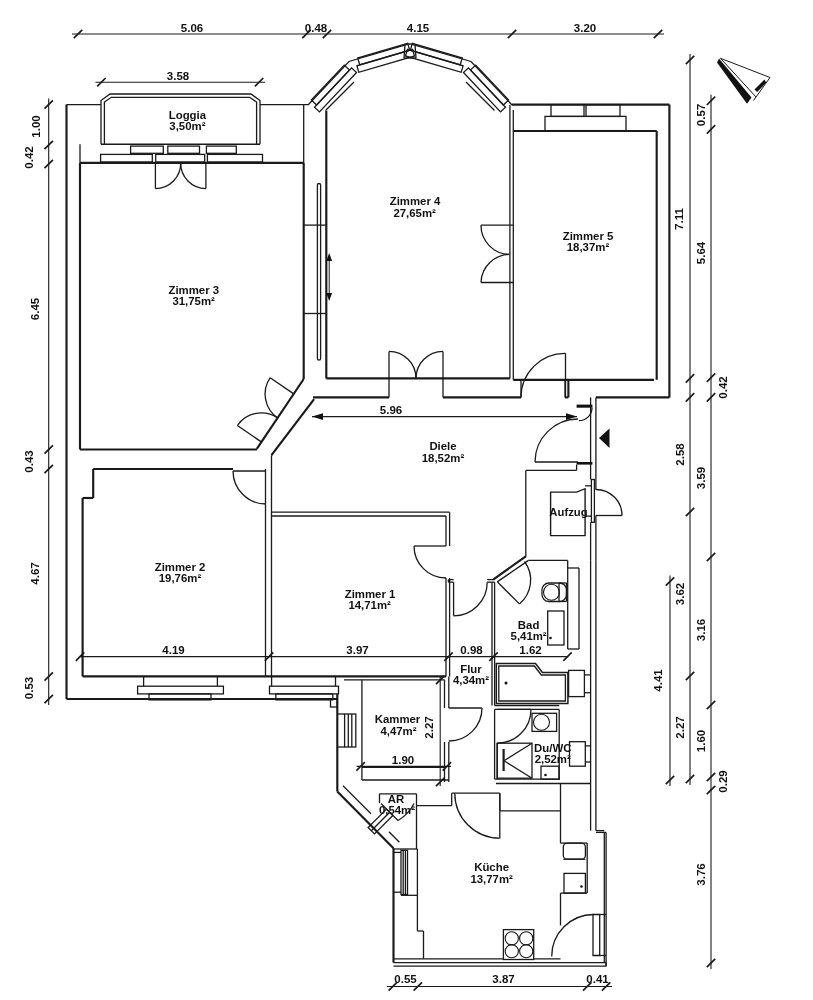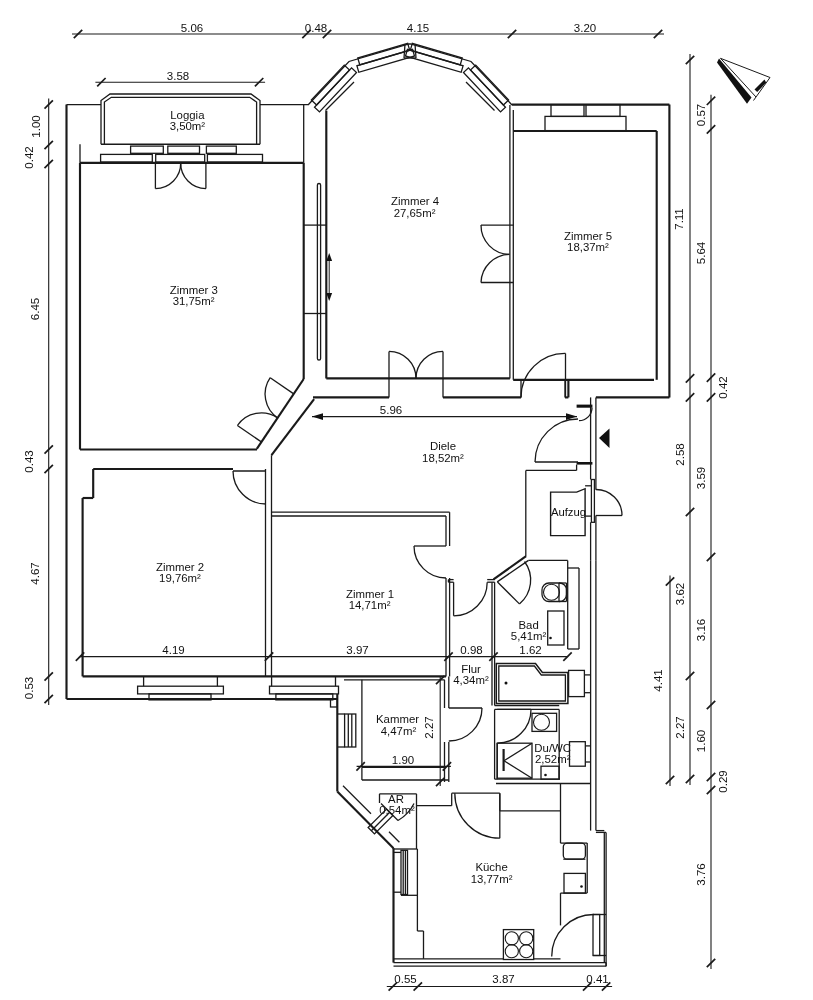--- a/index.html
+++ b/index.html
@@ -1,15 +1,15 @@
 <!DOCTYPE html>
 <html><head><meta charset="utf-8"><title>Grundriss</title>
 <style>
 html,body{margin:0;padding:0;background:#fff;}
-#plan{width:651px;height:1000px;}
+#plan{width:651px;height:1000px;font-weight:bold;}
 text{font-family:"Liberation Sans",sans-serif;}
 </style></head>
 <body>
 <div id="plan">
 <svg width="813" height="1000" viewBox="0 0 813 1000" fill="none" stroke="#1a1a1a">
 
 <g>
         <line x1="72" y1="34" x2="664" y2="34" stroke-width="1.1"></line>
         <line x1="73.8" y1="38.2" x2="82.2" y2="29.8" stroke-width="1.7"></line>
         <line x1="302.3" y1="38.2" x2="310.7" y2="29.8" stroke-width="1.7"></line>

